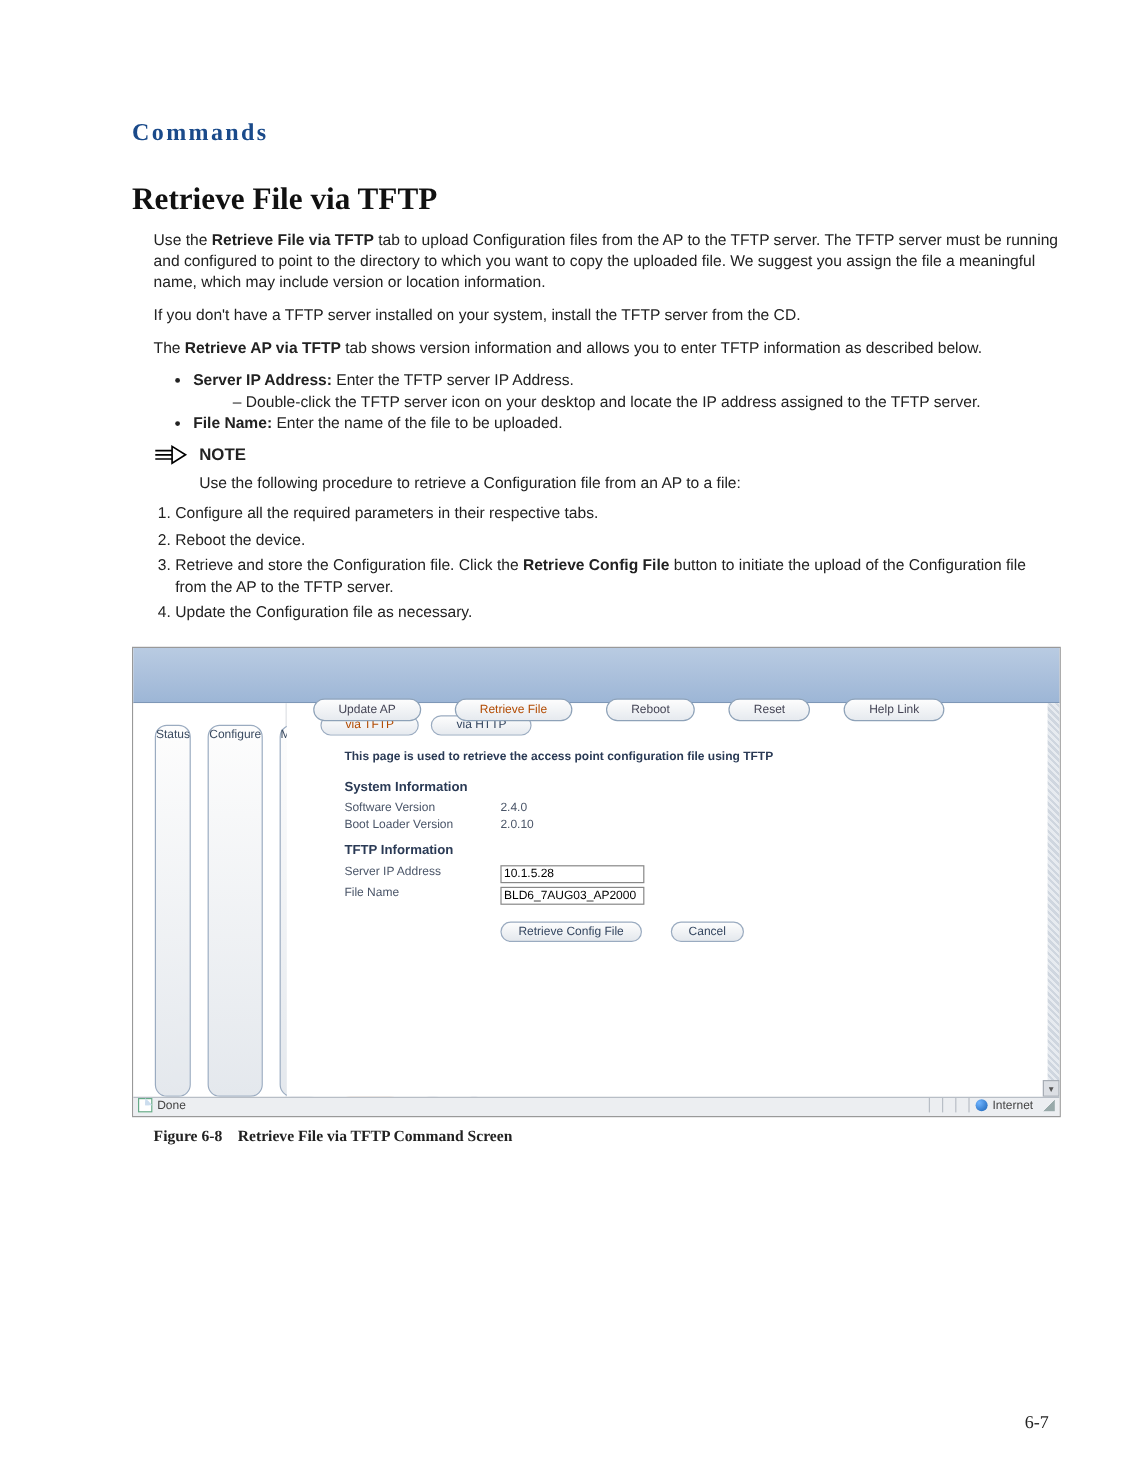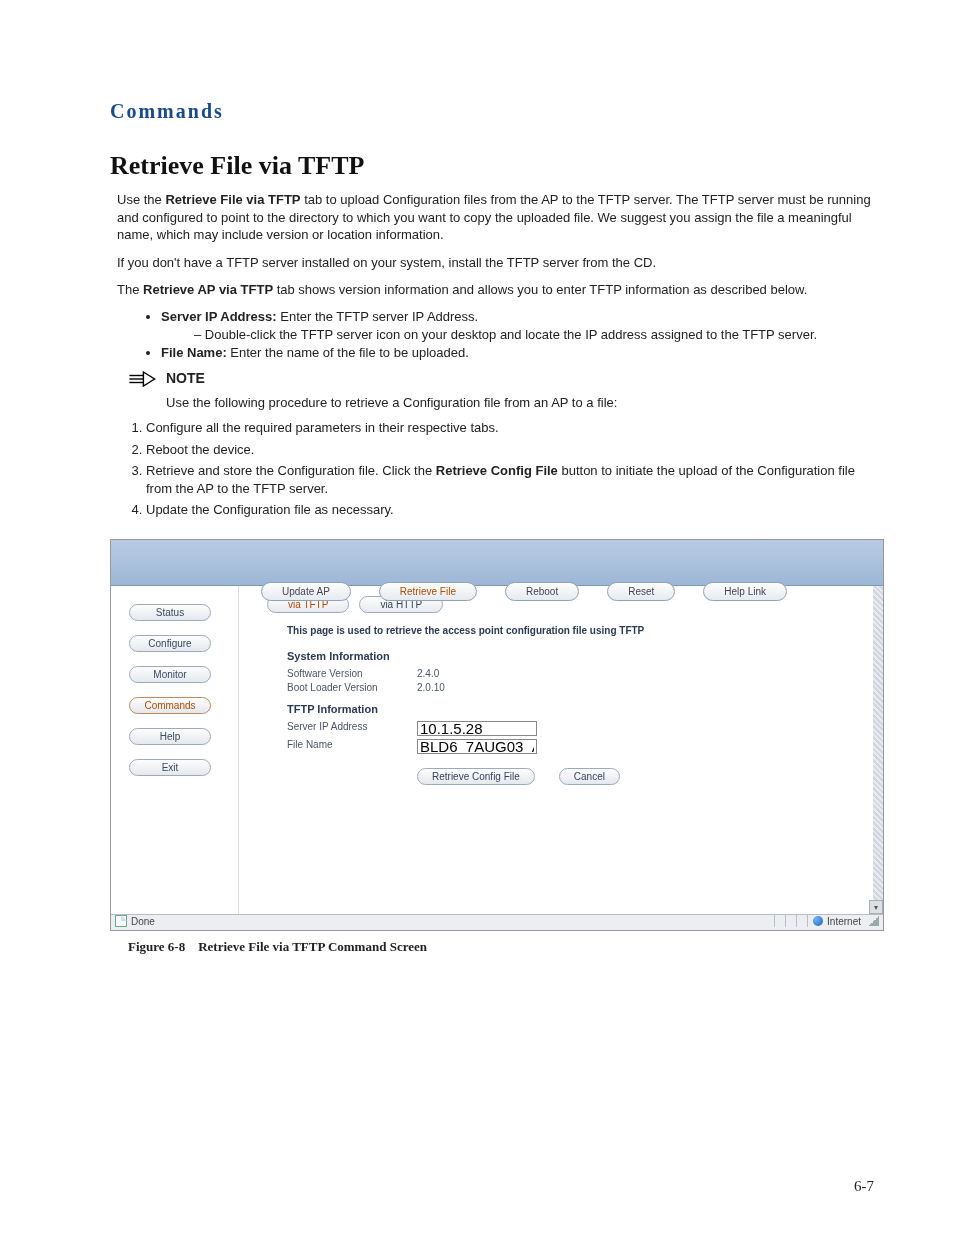--- a/index.html
+++ b/index.html
@@ -26,21 +26,21 @@
     margin-bottom: 28px;
   }
   .section-title {
     font-family: "Times New Roman", serif;
     font-size: 26px;
     font-weight: bold;
     color: #111;
     margin: 0 0 10px 0;
   }
   .body-text {
-    margin: 4px 0 10px 7px;
+    margin: 4px 0 10px 18px;
     line-height: 1.35;
   }
   ul.bullets { margin: 4px 0 4px 18px; padding-left: 18px; }
   ul.bullets li { margin: 3px 15px; }
   ul.sub { list-style: none; margin: 2px 0 2px 18px; padding: 0; }
   ul.sub li::before { content: "–  "; }
   .note-row { display: flex; align-items: flex-start; margin: 10px 0 6px 18px; gap: 10px; }
   .note-icon { width: 28px; height: 18px; flex: 0 0 auto; }
   .note-label { font-weight: bold; font-size: 14px; }
   .note-text { margin-left: 56px; margin-bottom: 8px; }
@@ -81,21 +81,21 @@
     top: 16px;
     cursor: pointer;
   }
   .top-tab.active { color: #b24a00; }
   .app-body { display: flex; height: calc(100% - 46px - 16px); }
   .side-col {
     width: 128px;
     padding: 18px 0 0 18px;
     background: #fff;
     border-right: 1px solid #d9dde2;
-    display: flex; flex-direction: column; gap: 14px;
+    display: flex; gap: 14px;
   }
   .side-btn {
     background: linear-gradient(#fdfdfd,#e4e8ed);
     border: 1px solid #9aabc0;
     border-radius: 10px;
     width: 82px;
     padding: 2px 0;
     text-align: center;
     font-size: 10px;
     color: #3a4a60;
@@ -113,21 +113,21 @@
     cursor: pointer;
     margin-right: 10px;
   }
   .sub-tab.active { color: #b24a00; }
   .panel { padding: 12px 20px 20px 48px; }
   .panel-desc { font-weight: bold; color: #2a3a55; font-size: 10px; margin-bottom: 14px; }
   .sect-hdr { font-weight: bold; color: #2a3a55; margin: 10px 0 6px 0; font-size: 11px; }
   .kv { display: flex; margin: 3px 0; font-size: 10px; color: #4a5568; }
   .kv .k { width: 130px; }
   .kv input {
-    font-size: 15px; padding: 0 2px; height: 15px; border: 1px solid #888;
+    font-size: 10px; padding: 0 2px; height: 15px; border: 1px solid #888;
     width: 120px; background: #fff;
   }
   .btn-row { margin: 14px 0 0 130px; display: flex; gap: 24px; }
   .pill-btn {
     background: linear-gradient(#fdfdfd,#e4e8ed);
     border: 1px solid #9aabc0;
     border-radius: 10px;
     padding: 2px 14px;
     font-size: 10px;
     cursor: pointer;

